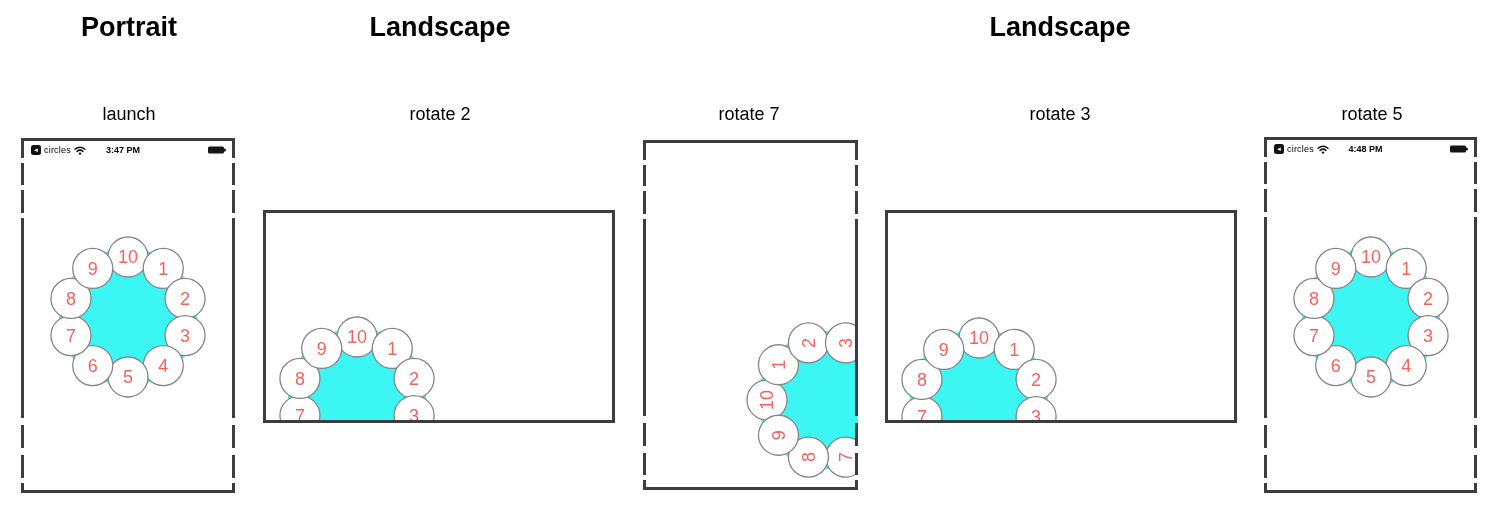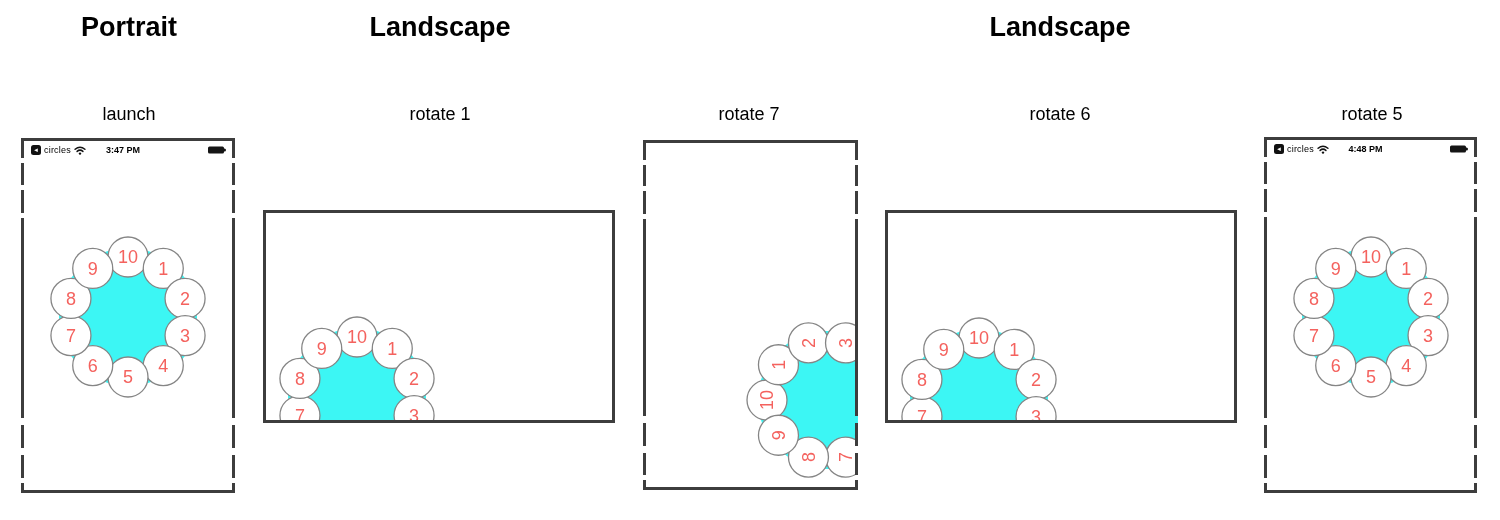--- a/index.html
+++ b/index.html
@@ -62,23 +62,23 @@
 </head>
 <body>
 
 <div class="canvas">
 
   <div class="col-title" style="left:129px">Portrait</div>
   <div class="col-title" style="left:440px">Landscape</div>
   <div class="col-title" style="left:1060px">Landscape</div>
 
   <div class="step-label" style="left:129px">launch</div>
-  <div class="step-label" style="left:440px">rotate 1</div>
+  <div class="step-label" style="left:440px">rotate 2</div>
   <div class="step-label" style="left:749px">rotate 7</div>
-  <div class="step-label" style="left:1060px">rotate 6</div>
+  <div class="step-label" style="left:1060px">rotate 3</div>
   <div class="step-label" style="left:1372px">rotate 5</div>
 
   <div class="frame" style="left:21px;top:138px;width:214px;height:355px;">
     <svg id="fig0" class="fig" width="214" height="355" viewBox="0 0 214 355">
         <g>
           <circle cx="107" cy="179" r="69" fill="#3CF6F4"></circle>
           <circle cx="107" cy="119" r="20" fill="#FFFFFF" stroke="#858585" stroke-width="1.3"></circle>
           <circle cx="142.2671151375484" cy="130.45898033750314" r="20" fill="#FFFFFF" stroke="#858585" stroke-width="1.3"></circle>
           <circle cx="164.06339097770922" cy="160.45898033750316" r="20" fill="#FFFFFF" stroke="#858585" stroke-width="1.3"></circle>
           <circle cx="164.06339097770922" cy="197.54101966249684" r="20" fill="#FFFFFF" stroke="#858585" stroke-width="1.3"></circle>

